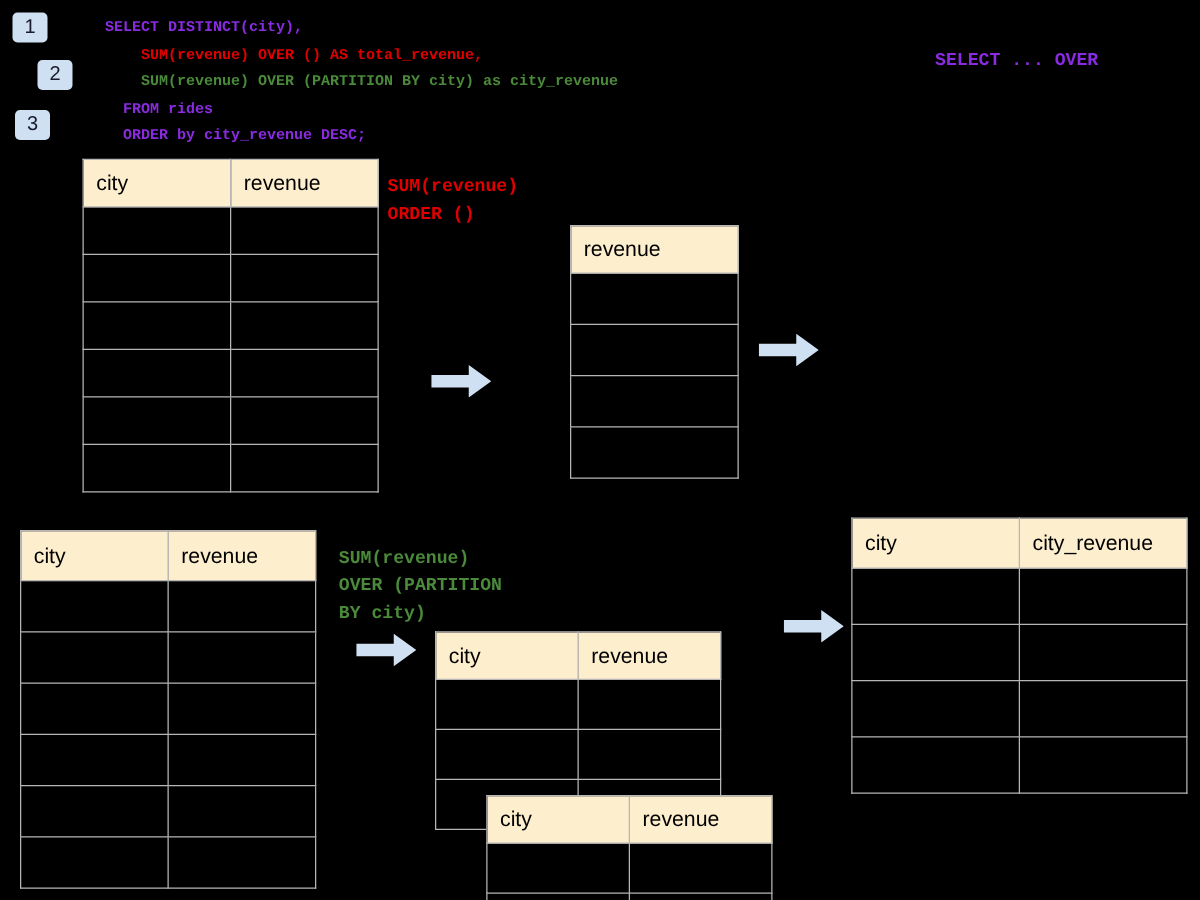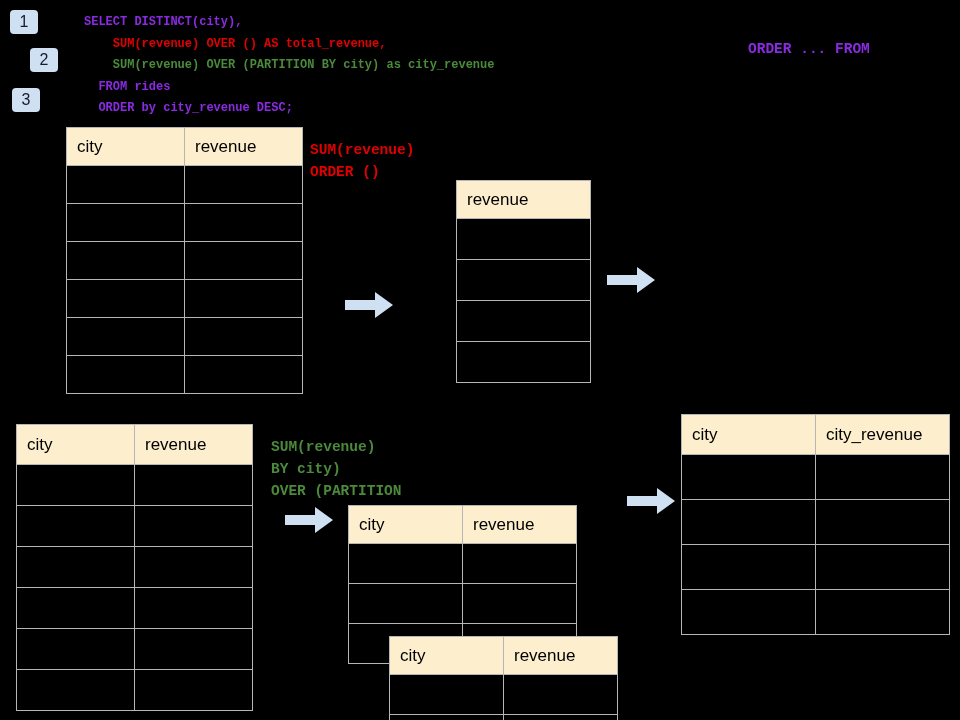--- a/index.html
+++ b/index.html
@@ -98,23 +98,23 @@
         <span>2</span>
       </div>
       <div class="badge" style="left: 12px; top: 88px; background: rgb(207, 224, 242);">
         <span>3</span>
       </div>
     </div>
 
   <div id="sql-block" class="sql" style="left: 84px; top: 12px;"><div class="sql-line" style="color: rgb(138, 43, 226);">SELECT DISTINCT(city),</div><div class="sql-line" style="color: rgb(224, 0, 0);">    SUM(revenue) OVER () AS total_revenue,</div><div class="sql-line" style="color: rgb(74, 138, 58);">    SUM(revenue) OVER (PARTITION BY city) as city_revenue</div><div class="sql-line" style="color: rgb(138, 43, 226);">  FROM rides</div><div class="sql-line" style="color: rgb(138, 43, 226);">  ORDER by city_revenue DESC;</div></div>
 
   <div id="annots">
-      <div class="annot" style="left: 748px; top: 38px; color: rgb(138, 43, 226);"><div>ORDER ... FROM</div></div>
+      <div class="annot" style="left: 748px; top: 38px; color: rgb(138, 43, 226);"><div>SELECT ... OVER</div></div>
       <div class="annot" style="left: 310px; top: 139px; color: rgb(224, 0, 0);"><div>SUM(revenue)</div><div>ORDER ()</div></div>
-      <div class="annot" style="left: 271px; top: 436px; color: rgb(74, 138, 58);"><div>SUM(revenue)</div><div>BY city)</div><div>OVER (PARTITION</div></div>
+      <div class="annot" style="left: 271px; top: 436px; color: rgb(74, 138, 58);"><div>SUM(revenue)</div><div>OVER (PARTITION</div><div>BY city)</div></div>
     </div>
 
   <div id="tables">
       <table class="tbl" style="left: 66px; top: 127px; border-color: rgb(182, 182, 182);">
         <colgroup>
           <col style="width: 118px;">
           <col style="width: 118px;">
         </colgroup>
         <thead>
           <tr style="height: 38px;">

